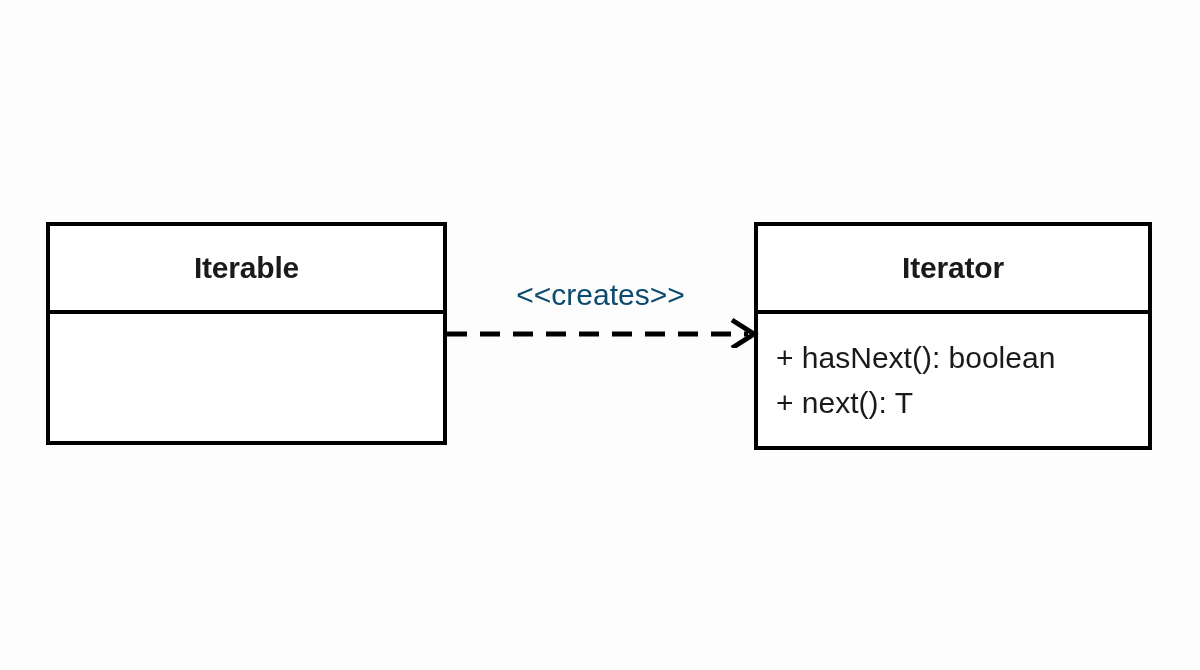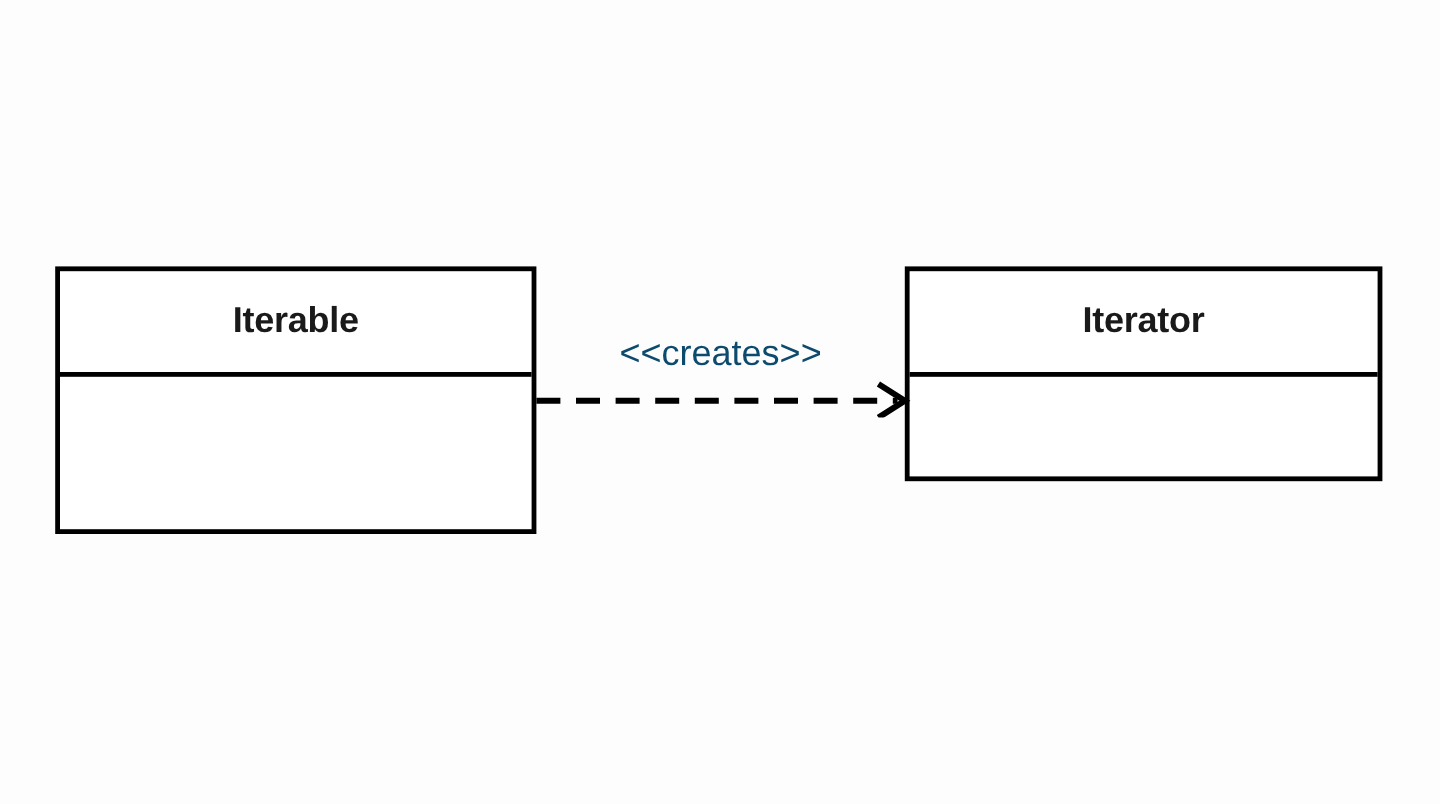--- a/index.html
+++ b/index.html
@@ -37,21 +37,21 @@
     left: 46px;
     top: 222px;
     width: 401px;
     height: 223px;
   }
 
   #class-iterator {
     left: 754px;
     top: 222px;
     width: 398px;
-    height: 179px;
+    height: 228px;
   }
 
   .uml-class-name-compartment {
     box-sizing: border-box;
     height: 88px;
     flex: 0 0 88px;
     border-bottom: 4px solid #000000;
     display: flex;
     align-items: center;
     justify-content: center;
@@ -115,20 +115,24 @@
   <div class="uml-class" id="class-iterable">
     <div class="uml-class-name-compartment">
       <span class="uml-class-name">Iterable</span>
     </div>
   </div>
 
   <div class="uml-class" id="class-iterator">
     <div class="uml-class-name-compartment">
       <span class="uml-class-name">Iterator</span>
     </div>
+    <div class="uml-members-compartment">
+      <div class="uml-member">+ hasNext(): boolean</div>
+      <div class="uml-member">+ next(): T</div>
+    </div>
   </div>
 
   <svg id="dependency-creates" viewBox="0 0 325 80" width="325" height="80">
 
     <line x1="7" y1="66" x2="308" y2="66" stroke="#000000" stroke-width="5" stroke-dasharray="20 13"></line>
 
     <polyline points="292,52 314,66 292,80" fill="none" stroke="#000000" stroke-width="5" stroke-linecap="butt" stroke-linejoin="miter"></polyline>
   </svg>
 
   <div class="relationship-label">&lt;&lt;creates&gt;&gt;</div>

